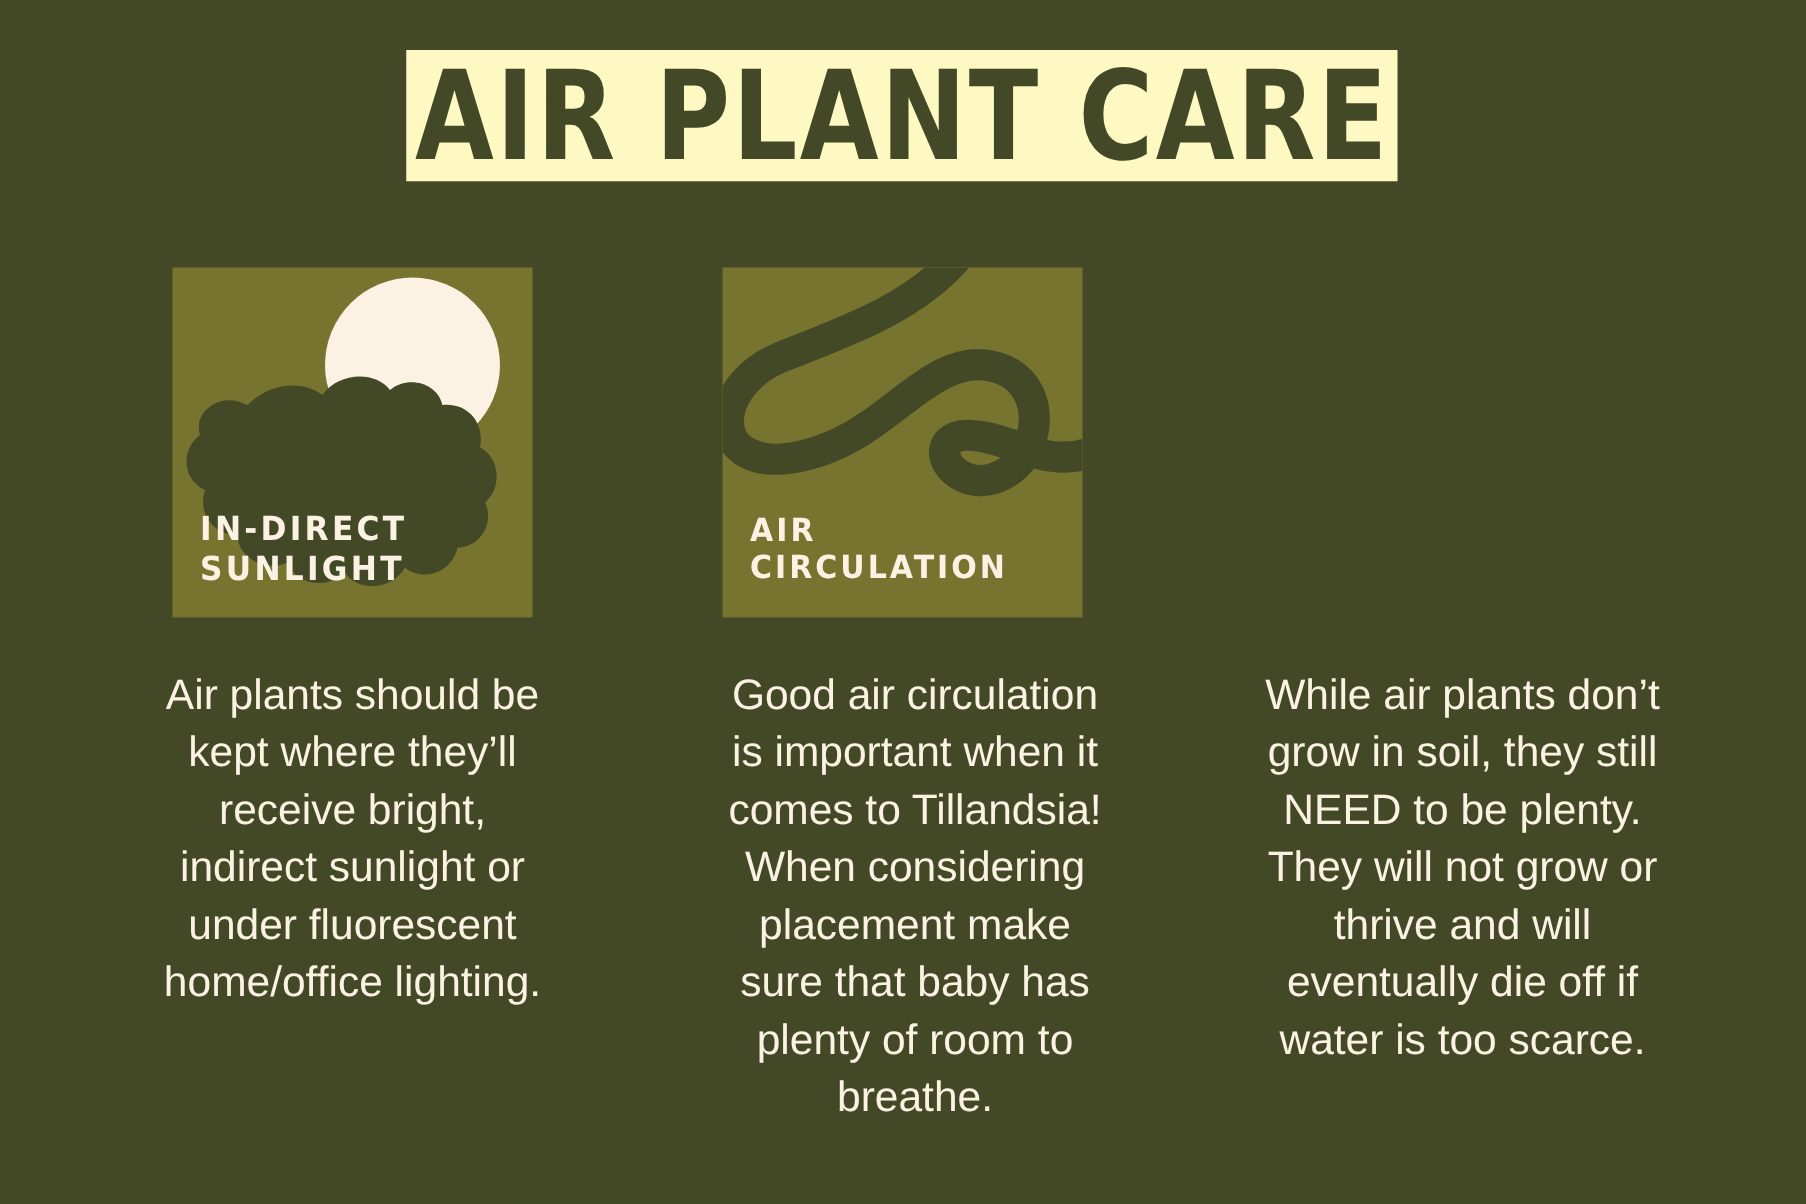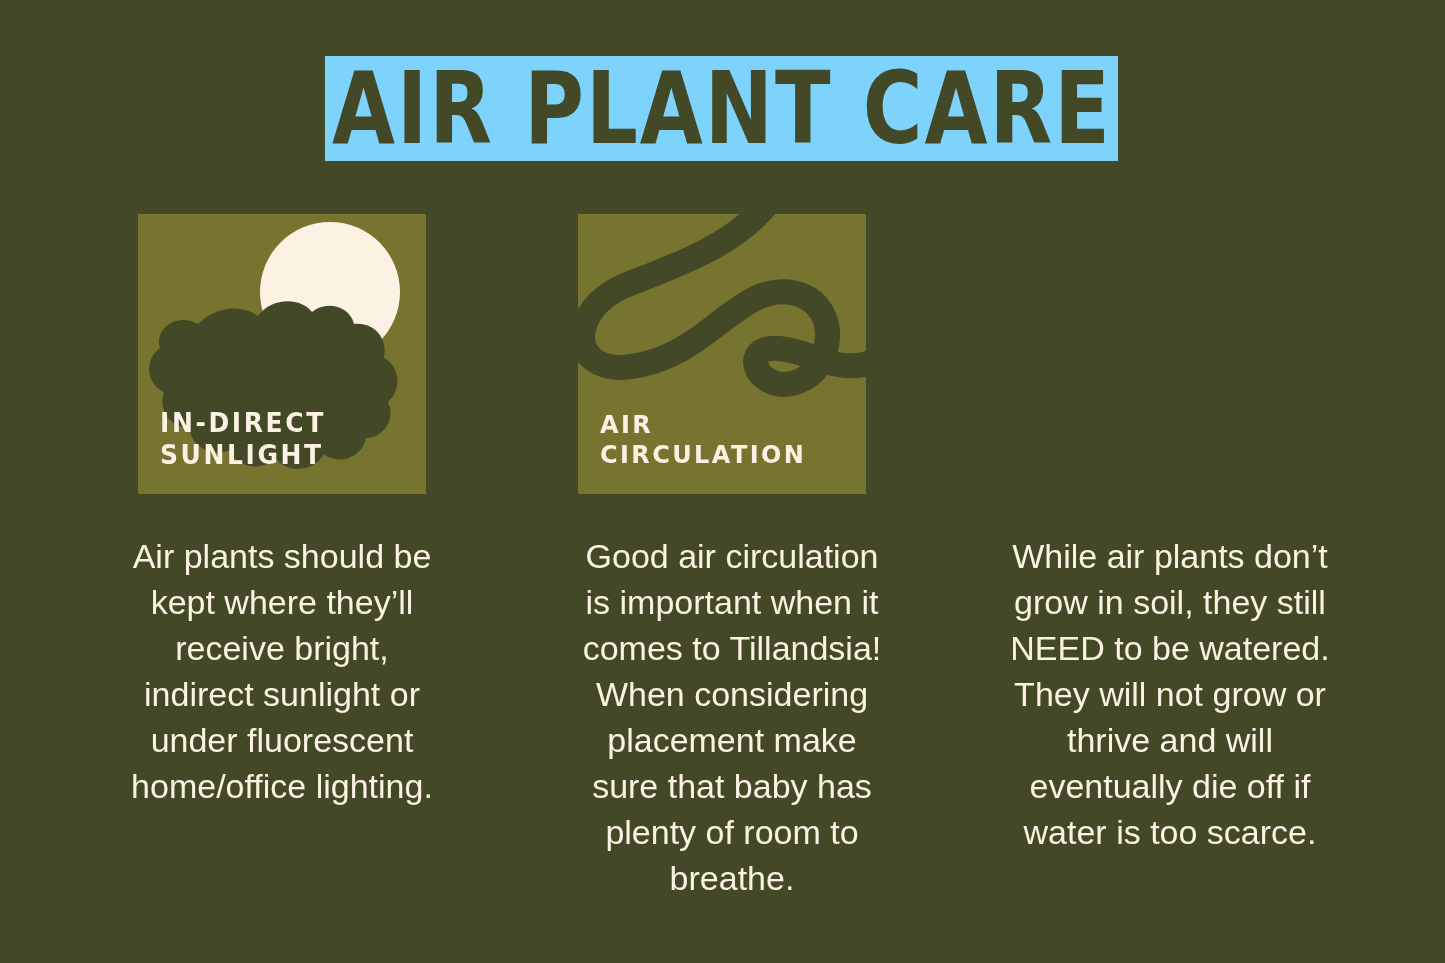--- a/index.html
+++ b/index.html
@@ -13,24 +13,24 @@
     background: #434926;
     font-family: "Liberation Sans", sans-serif;
     overflow: hidden;
     position: relative;
   }
 
   
   .title-banner {
     position: absolute;
     left: 325px;
-    top: 56px;
+    top: 40px;
     width: 793px;
     height: 105px;
-    background: #7dd3fc;
+    background: #fef9c3;
     display: flex;
     align-items: center;
     justify-content: center;
     overflow: hidden;
   }
   .title-text {
     font-family: "DejaVu Sans", sans-serif;
     font-weight: bold;
     font-size: 84px;
     line-height: 1;
@@ -182,16 +182,16 @@
       <div class="tile-label">AIR
 CIRCULATION</div>
     </div>
 
     <div class="body-copy">Good air circulation is important when it comes to Tillandsia! When considering placement make sure that baby has plenty of room to breathe.</div>
   </div>
 
   <div class="column col2">
 
 
-    <div class="body-copy">While air plants don’t grow in soil, they still NEED to be watered. They will not grow or thrive and will eventually die off if water is too scarce.</div>
+    <div class="body-copy">While air plants don’t grow in soil, they still NEED to be plenty. They will not grow or thrive and will eventually die off if water is too scarce.</div>
   </div>
 
 </div>
 
 </body></html>

